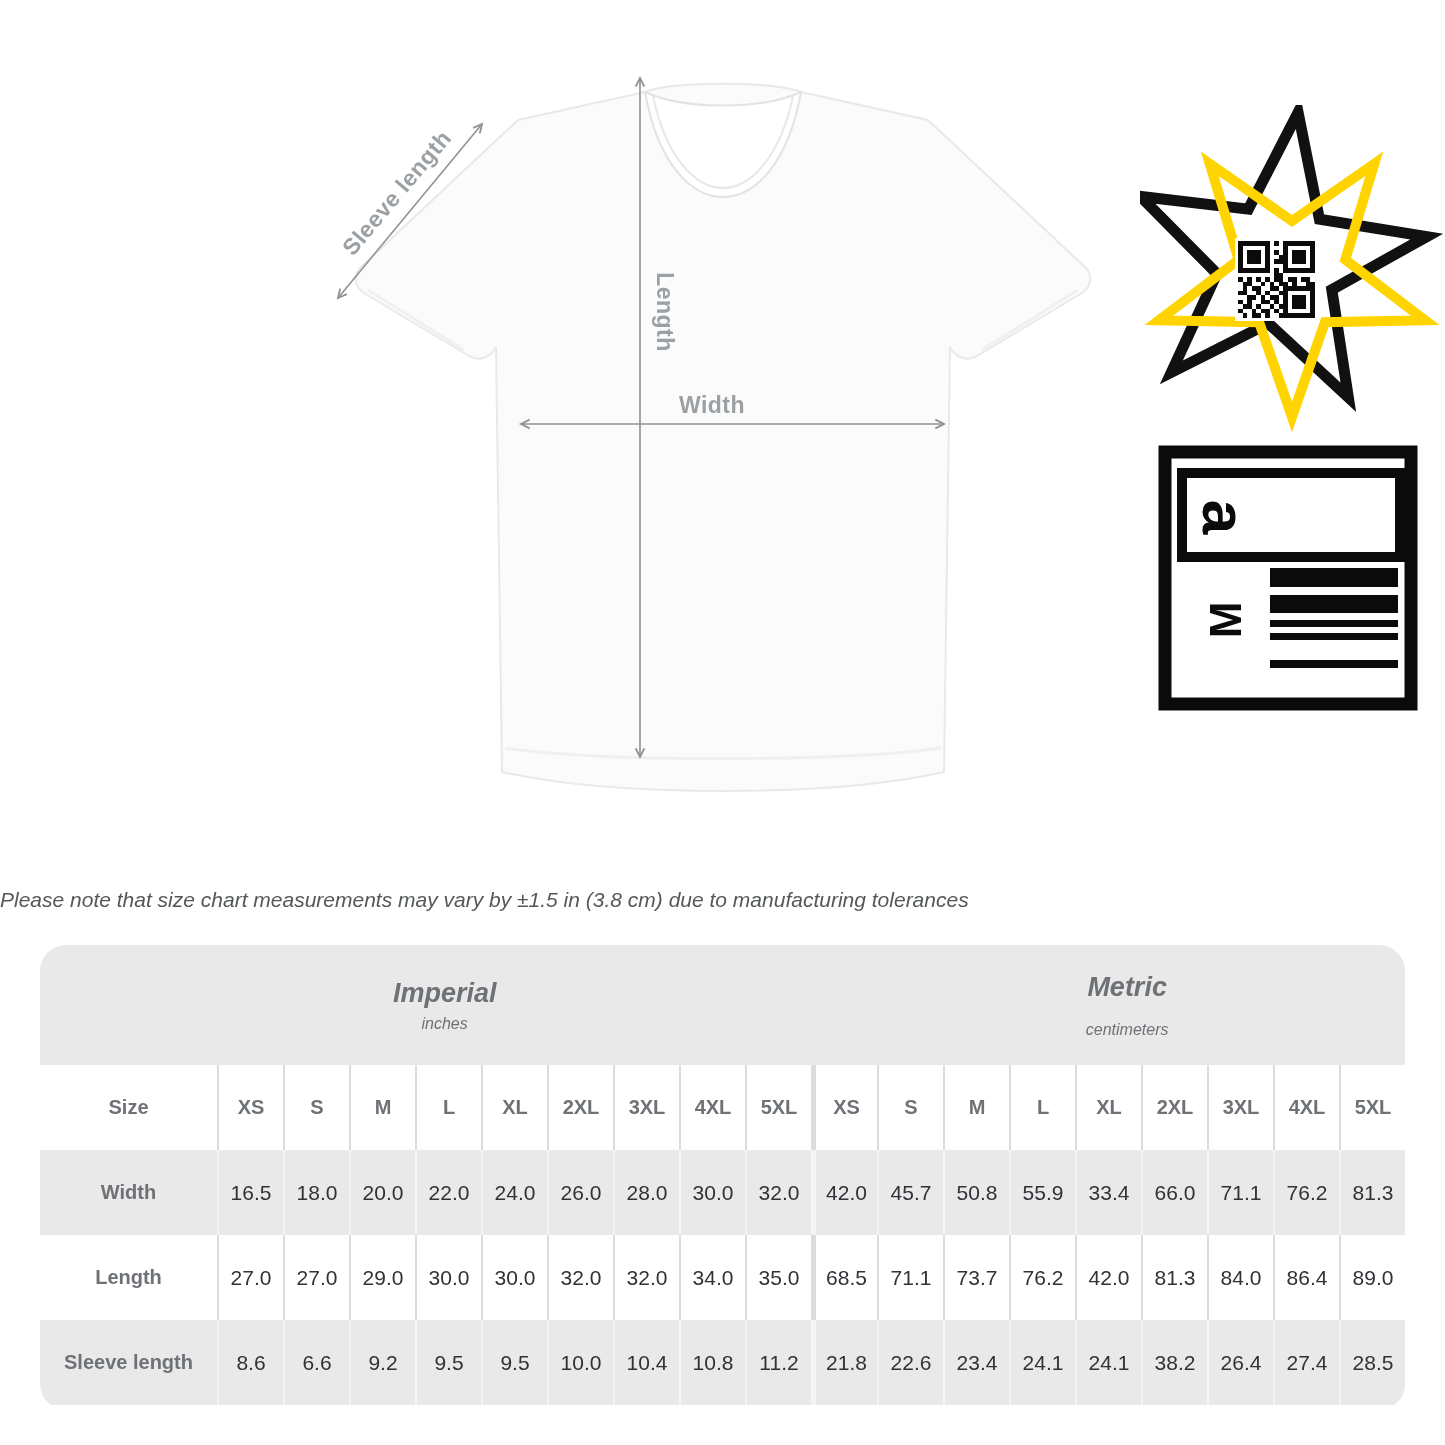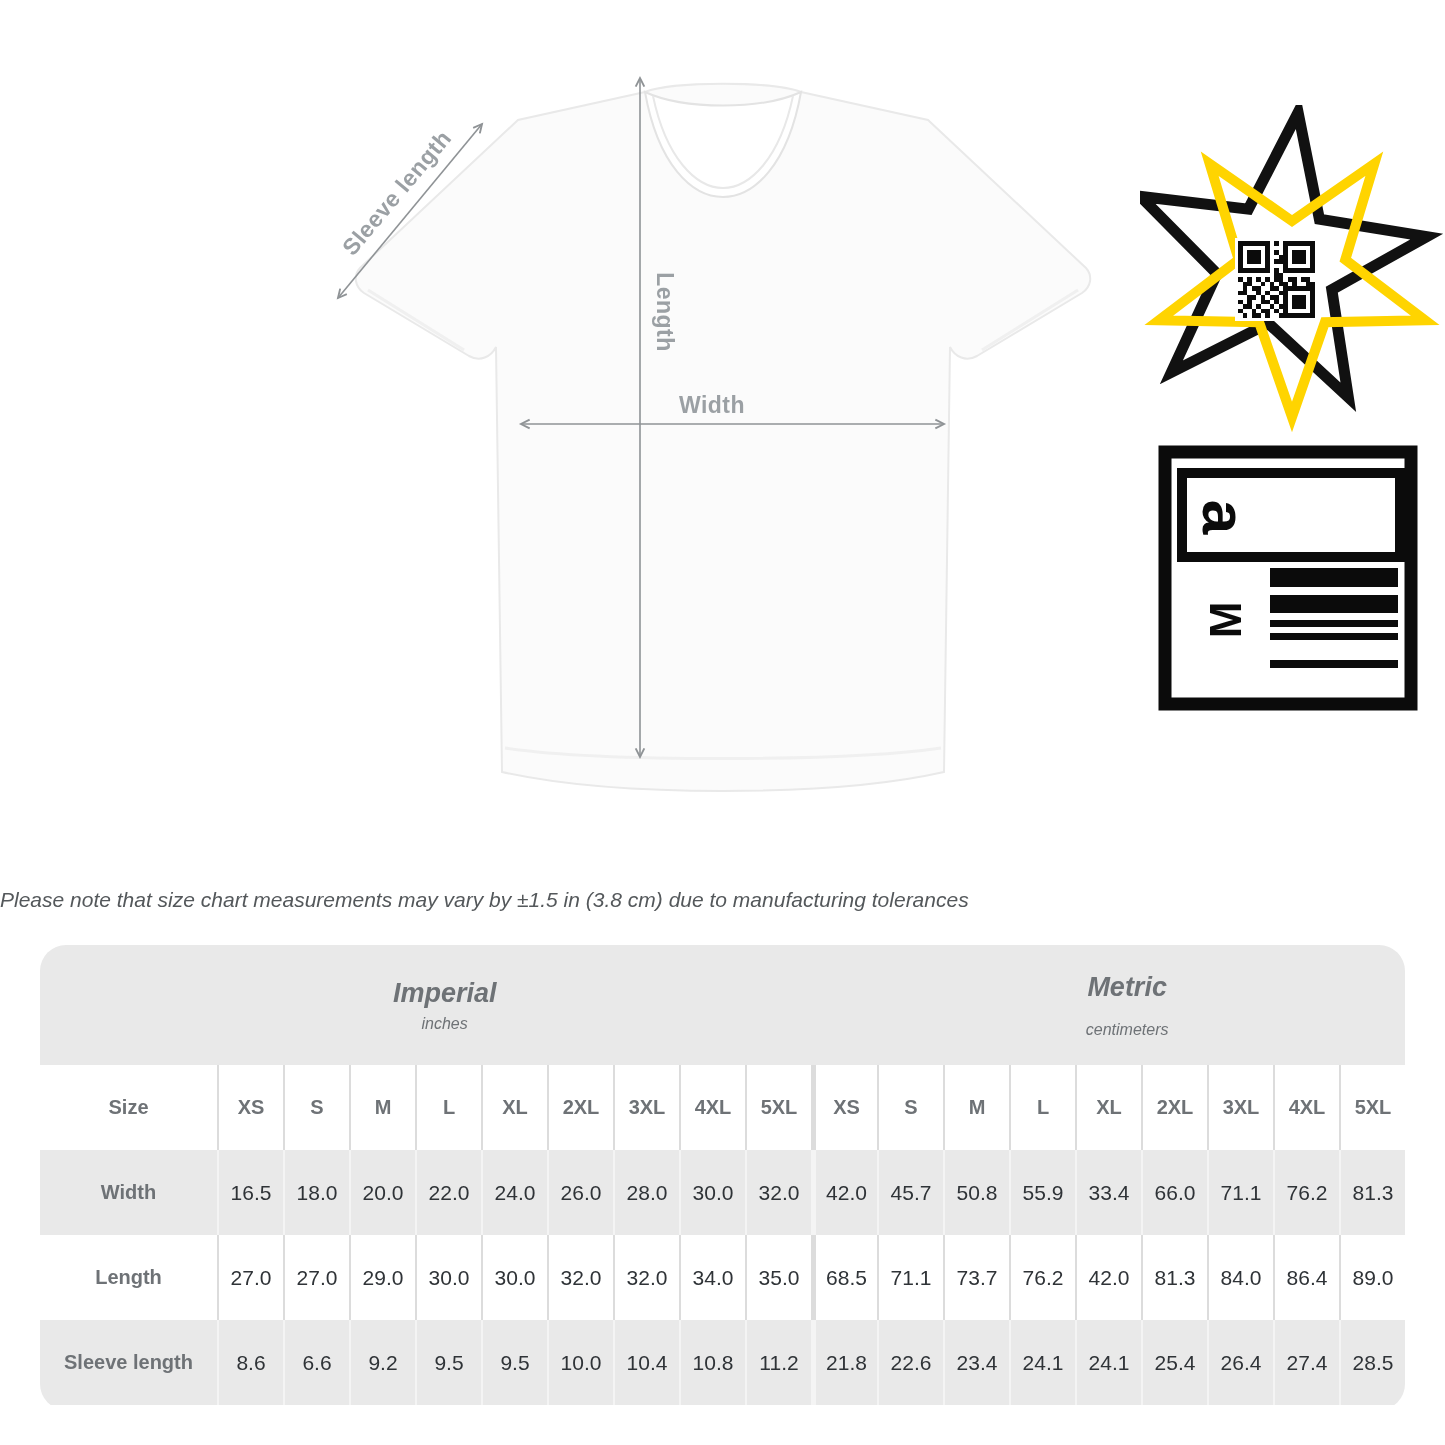--- a/index.html
+++ b/index.html
@@ -499,21 +499,21 @@
           <div class="c d">9.5</div>
           <div class="c d">10.0</div>
           <div class="c d">10.4</div>
           <div class="c d">10.8</div>
           <div class="c d">11.2</div>
           <div class="c d m0">21.8</div>
           <div class="c d">22.6</div>
           <div class="c d">23.4</div>
           <div class="c d">24.1</div>
           <div class="c d">24.1</div>
-          <div class="c d">25.4</div>
+          <div class="c d">38.2</div>
           <div class="c d">26.4</div>
           <div class="c d">27.4</div>
           <div class="c d">28.5</div>
         </div>
       </div>
   </div>
 
 </div>
 
 </body></html>

